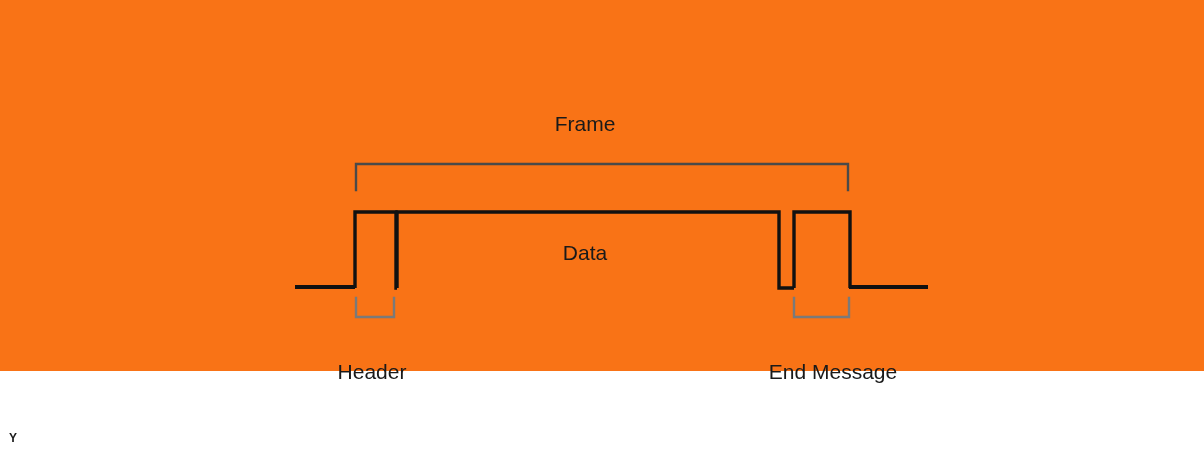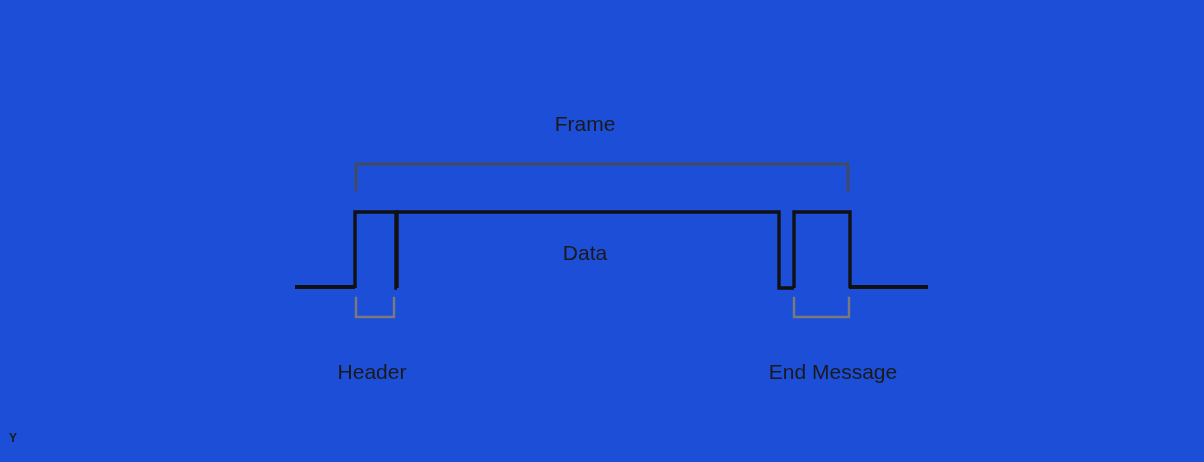--- a/index.html
+++ b/index.html
@@ -10,22 +10,22 @@
   body {
     width: 1204px;
     height: 462px;
     overflow: hidden;
     font-family: "Liberation Sans", sans-serif;
     -webkit-font-smoothing: antialiased;
   }
   #canvas {
     position: relative;
     width: 1204px;
-    height: 462px;
-    background: #1d4ed8;
+    height: 371px;
+    background: #f97316;
   }
   #diagram-svg {
     position: absolute;
     left: 0;
     top: 0;
     width: 1204px;
     height: 462px;
     display: block;
   }
   .diag-label {

